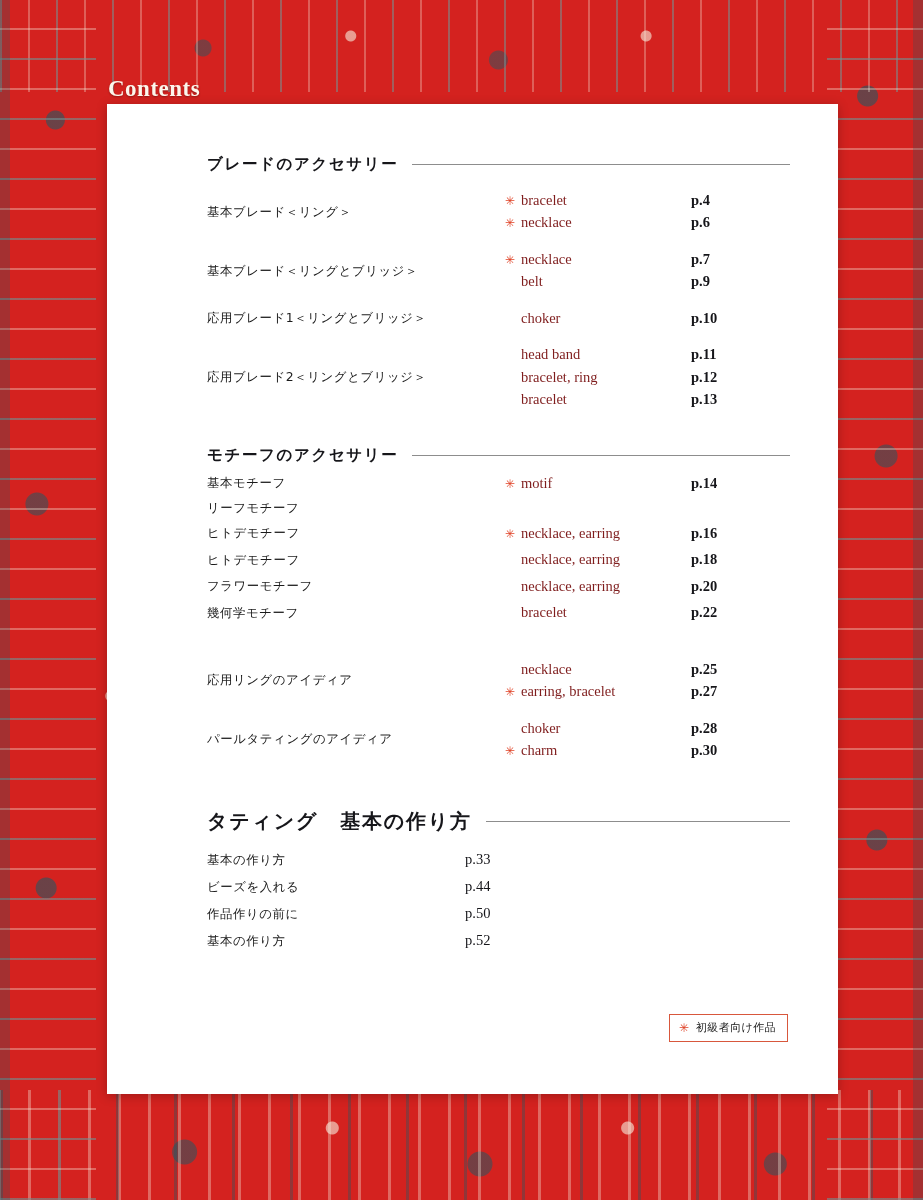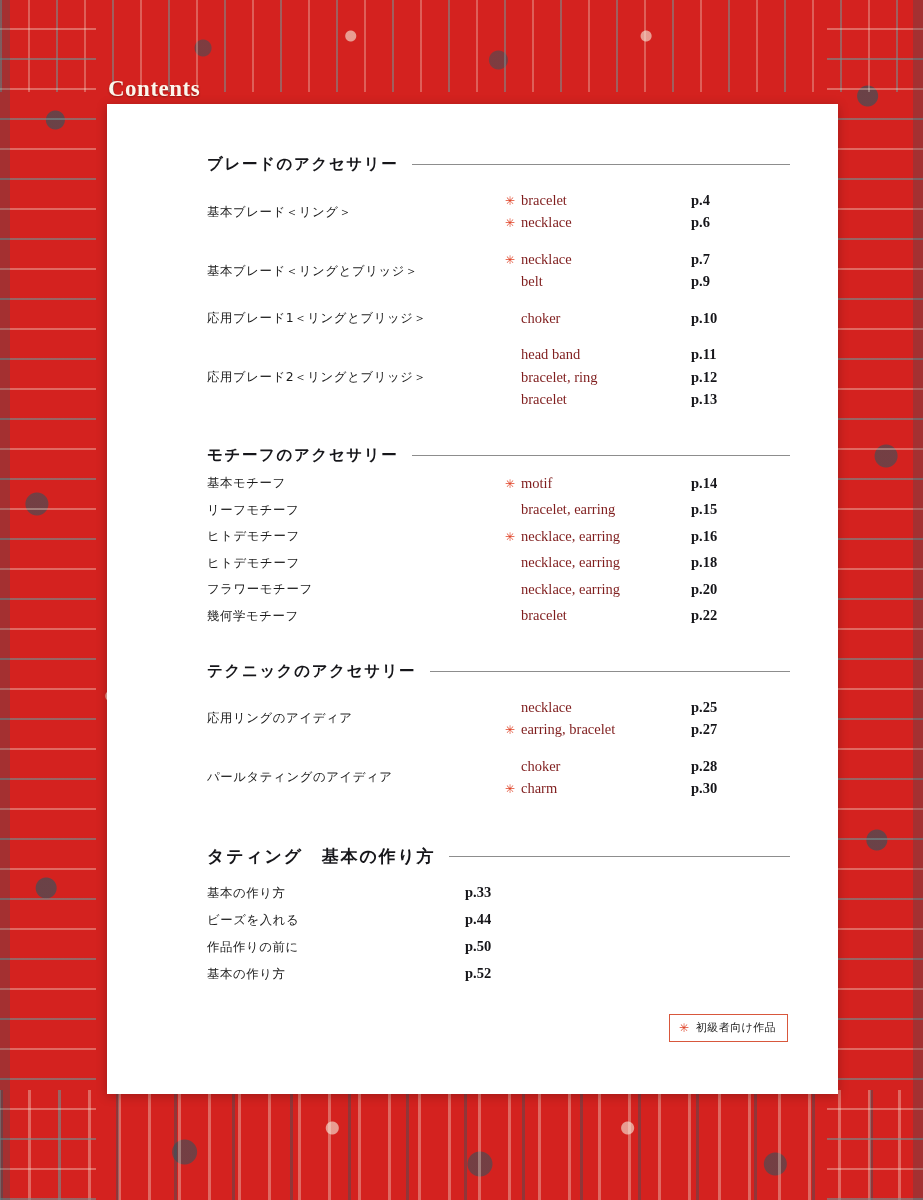--- a/index.html
+++ b/index.html
@@ -173,37 +173,37 @@
     font-weight: bold;
     color: #16161a;
   }
 
   .section {
     margin-bottom: 34px;
   }
   .section.tight .entry { margin-top: 4px; }
 
   
-  .basics-head .label { font-size: 17px; letter-spacing: 1.8px; }
+  .basics-head .label { font-size: 20px; letter-spacing: 1.8px; }
   .basics-row {
     display: flex;
     align-items: baseline;
     margin-top: 9px;
   }
   .basics-row .jp {
     width: 258px;
     font-family: Liberation Mono, monospace;
     font-size: 12.4px;
     color: #1b1b1b;
     letter-spacing: 0.6px;
   }
   .basics-row .pg {
     font-family: "Liberation Serif", serif;
     font-size: 14.5px;
-    font-weight: bold;
+    font-weight: normal;
     color: #16161a;
   }
 
   
   .legend {
     position: absolute;
     right: 50px;
     bottom: 52px;
     border: 1px solid #d8573c;
     padding: 5px 11px 6px 9px;
@@ -323,27 +323,20 @@
           <div class="item-row">
             <span class="star">✳</span>
             <span class="item-name">motif</span>
             <span class="item-page">p.14</span>
           </div>
         </div>
       </div>
 
       <div class="entry">
         <div class="jp">リーフモチーフ</div>
-        <div class="items">
-          <div class="item-row">
-            <span class="star empty"></span>
-            <span class="item-name">bracelet, earring</span>
-            <span class="item-page">p.15</span>
-          </div>
-        </div>
       </div>
 
       <div class="entry">
         <div class="jp">ヒトデモチーフ</div>
         <div class="items">
           <div class="item-row">
             <span class="star">✳</span>
             <span class="item-name">necklace, earring</span>
             <span class="item-page">p.16</span>
           </div>
@@ -378,24 +371,20 @@
           <div class="item-row">
             <span class="star empty"></span>
             <span class="item-name">bracelet</span>
             <span class="item-page">p.22</span>
           </div>
         </div>
       </div>
     </div>
 
     <div class="section">
-      <div class="section-head">
-        <span class="label">テクニックのアクセサリー</span>
-        <span class="rule"></span>
-      </div>
 
       <div class="entry">
         <div class="jp">応用リングのアイディア</div>
         <div class="items">
           <div class="item-row">
             <span class="star empty"></span>
             <span class="item-name">necklace</span>
             <span class="item-page">p.25</span>
           </div>
           <div class="item-row">

